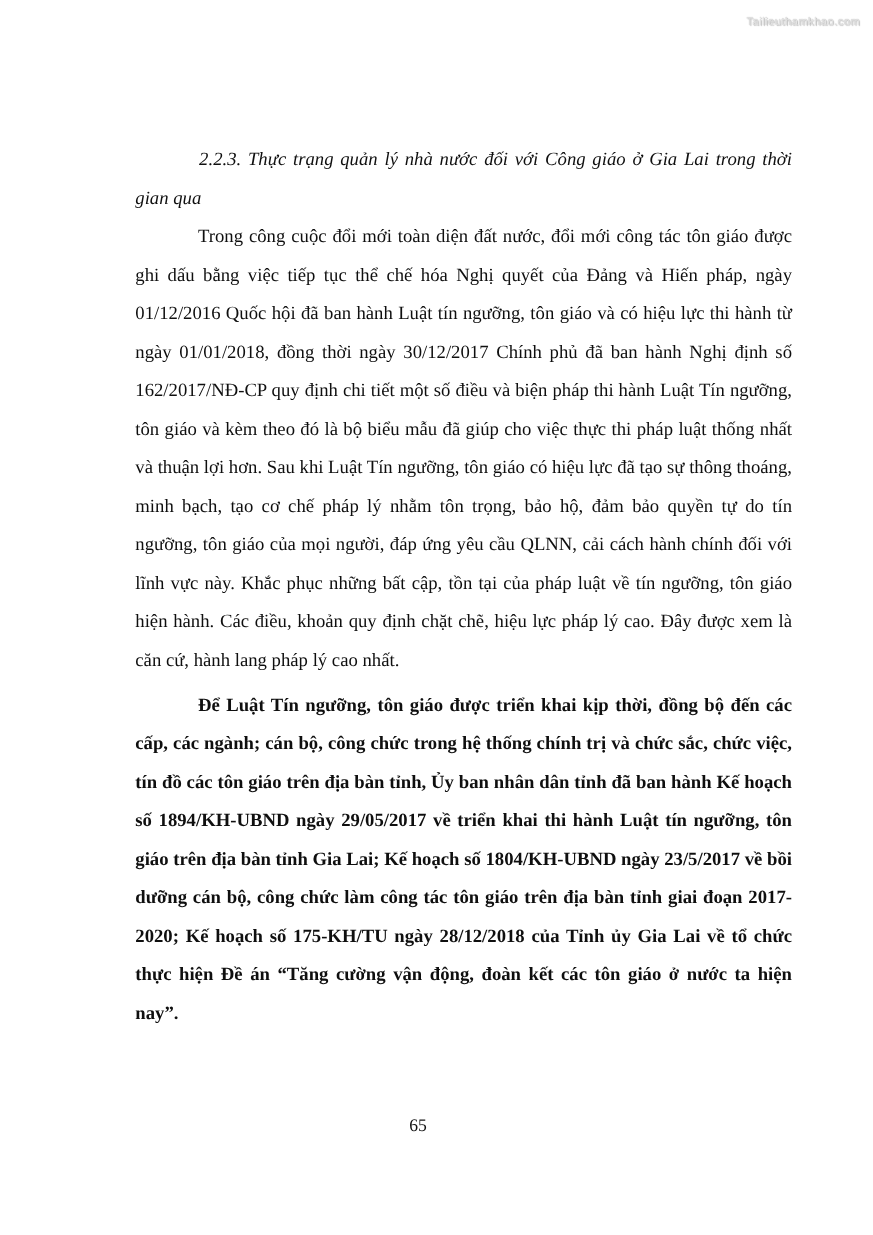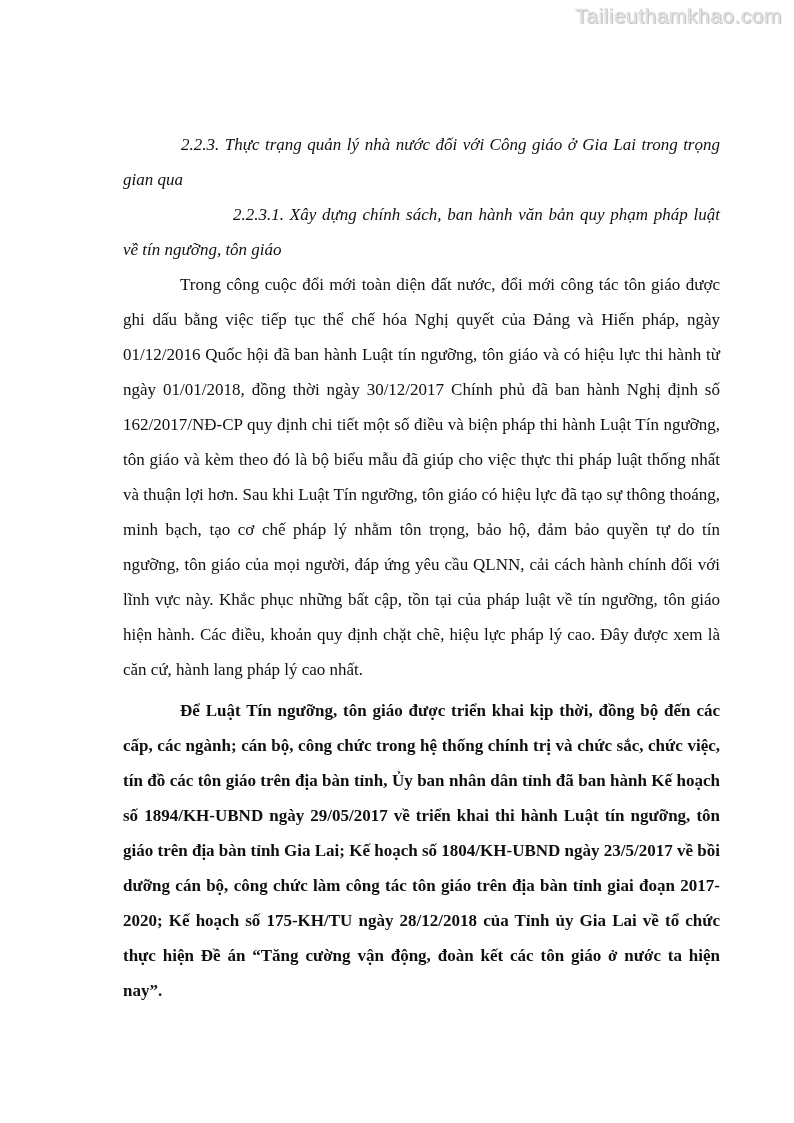--- a/index.html
+++ b/index.html
@@ -12,24 +12,24 @@
     position: relative;
     width: 794px;
     height: 1123px;
     background: #ffffff;
     overflow: hidden;
     font-family: "Liberation Serif", "DejaVu Serif", serif;
     color: #0f0f0f;
   }
   .watermark {
     position: absolute;
-    top: 4px;
+    top: 15px;
     right: 12px;
     font-family: "Liberation Sans", "DejaVu Sans", sans-serif;
-    font-size: 21px;
+    font-size: 10px;
     letter-spacing: 0.5px;
     color: #e4e4e4;
     text-shadow: 0 0 1px #ababab, 1px 1px 1px #bdbdbd;
     user-select: none;
   }
   .content {
     position: absolute;
     left: 123px;
     top: 127px;
     width: 597px;
@@ -67,20 +67,20 @@
   }
 </style>
 </head>
 <body>
 
 <div class="page">
 
   <div class="watermark">Tailieuthamkhao.com</div>
 
   <div class="content">
-    <p class="heading-1">2.2.3. Thực trạng quản lý nhà nước đối với Công giáo ở Gia Lai trong trọng gian qua</p>
-    <p class="heading-2">2.2.3.1. Xây dựng chính sách, ban hành văn bản quy phạm pháp luật về tín ngưỡng, tôn giáo</p>
+    <p class="heading-1">2.2.3. Thực trạng quản lý nhà nước đối với Công giáo ở Gia Lai trong thời gian qua</p>
     <p class="body-para">Trong công cuộc đổi mới toàn diện đất nước, đổi mới công tác tôn giáo được ghi dấu bằng việc tiếp tục thể chế hóa Nghị quyết của Đảng và Hiến pháp, ngày 01/12/2016 Quốc hội đã ban hành Luật tín ngưỡng, tôn giáo và có hiệu lực thi hành từ ngày 01/01/2018, đồng thời ngày 30/12/2017 Chính phủ đã ban hành Nghị định số 162/2017/NĐ-CP quy định chi tiết một số điều và biện pháp thi hành Luật Tín ngưỡng, tôn giáo và kèm theo đó là bộ biểu mẫu đã giúp cho việc thực thi pháp luật thống nhất và thuận lợi hơn. Sau khi Luật Tín ngưỡng, tôn giáo có hiệu lực đã tạo sự thông thoáng, minh bạch, tạo cơ chế pháp lý nhằm tôn trọng, bảo hộ, đảm bảo quyền tự do tín ngưỡng, tôn giáo của mọi người, đáp ứng yêu cầu QLNN, cải cách hành chính đối với lĩnh vực này. Khắc phục những bất cập, tồn tại của pháp luật về tín ngưỡng, tôn giáo hiện hành. Các điều, khoản quy định chặt chẽ, hiệu lực pháp lý cao. Đây được xem là căn cứ, hành lang pháp lý cao nhất.</p>
     <p class="body-para">Để Luật Tín ngưỡng, tôn giáo được triển khai kịp thời, đồng bộ đến các cấp, các ngành; cán bộ, công chức trong hệ thống chính trị và chức sắc, chức việc, tín đồ các tôn giáo trên địa bàn tỉnh, Ủy ban nhân dân tỉnh đã ban hành Kế hoạch số 1894/KH-UBND ngày 29/05/2017 về triển khai thi hành Luật tín ngưỡng, tôn giáo trên địa bàn tỉnh Gia Lai; Kế hoạch số 1804/KH-UBND ngày 23/5/2017 về bồi dưỡng cán bộ, công chức làm công tác tôn giáo trên địa bàn tỉnh giai đoạn 2017-2020; Kế hoạch số 175-KH/TU ngày 28/12/2018 của Tỉnh ủy Gia Lai về tổ chức thực hiện Đề án “Tăng cường vận động, đoàn kết các tôn giáo ở nước ta hiện nay”.</p>
   </div>
 
+  <div class="page-number">65</div>
 
 </div>
 
 </body></html>

